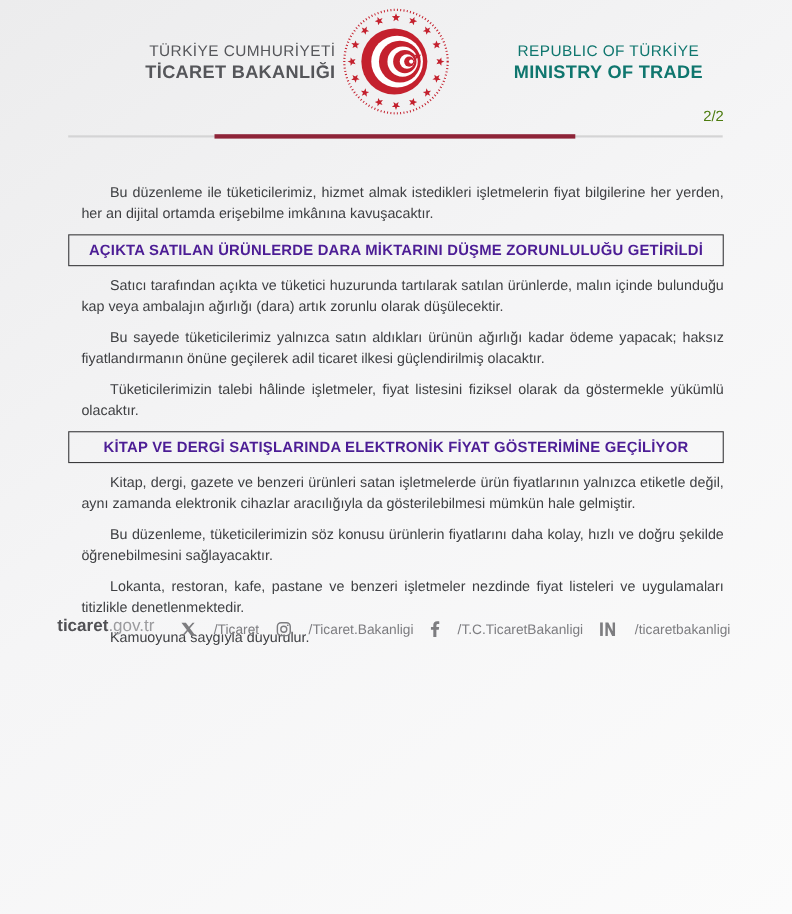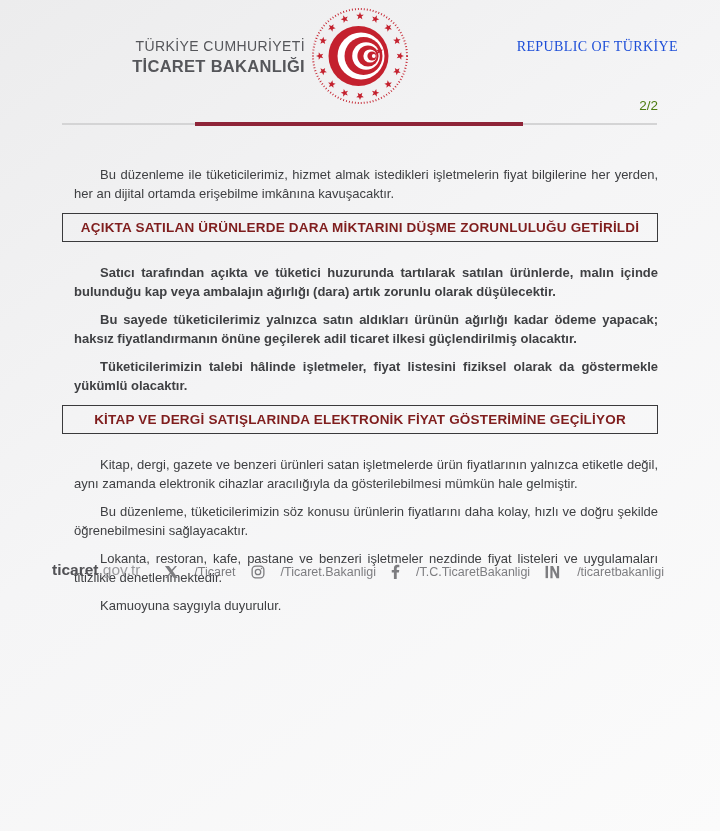--- a/index.html
+++ b/index.html
@@ -6,40 +6,40 @@
   body {
     width:720px; height:831px;
     font-family:"Liberation Sans", sans-serif;
     background:linear-gradient(145deg,#ececed 0%, #f5f5f6 45%, #fbfbfb 100%);
     overflow:hidden;
   }
   .page { position:relative; width:720px; height:595px; }
 
   
   .header-left  { position:absolute; top:37px; left:58px; width:247px; text-align:right; color:#55565a; }
-  .header-right { position:absolute; top:37px; left:428px; width:250px; text-align:right;  color:#1d4ed8;font-family:Liberation Serif, serif; }
+  .header-right { position:absolute; top:37px; left:428px; width:250px; text-align:center;  color:#0f766e; }
   .org-line1 { font-size:14px; letter-spacing:.4px; font-weight:400; line-height:19px; }
   .org-line2 { font-size:16.5px; letter-spacing:.3px; font-weight:700; line-height:21px; }
   .logo-wrap { position:absolute; left:310px; top:6px; width:100px; height:100px; }
   .page-indicator { position:absolute; top:98px; right:62px; font-size:13.5px; color:#4d7c0f; }
 
   .divider { position:absolute; top:123px; left:62px; width:595px; height:2px; background:#d4d4d5; }
   .divider-red { position:absolute; top:-1px; left:22.4%; width:55%; height:4px; background:#8e2438; }
 
   
   .content { position:absolute; top:166px; left:62px; width:596px; color:#3f4043; }
   .content p {
     margin:0 0 10px 12px; font-size:13px; line-height:18.5px;
     text-align:justify; text-indent:26px;
   }
-  .content p.bold { font-weight:700; }
+  .content p.bold { font-weight:400; }
   .heading-box {
-    border:1.5px solid #3a3a3c; margin:5px 0 22px 0; padding:4px 12px;
+    border:1.5px solid #3a3a3c; margin:5px 0 9px 0; padding:4px 12px;
     text-align:center; font-size:13.5px; font-weight:700; line-height:19px;
-    color:#7f1d1d; letter-spacing:.2px;
+    color:#4c1d95; letter-spacing:.2px;
   }
 
   
   .footer {
     position:absolute; left:52px; right:56px; bottom:16px;
     display:flex; justify-content:space-between; align-items:flex-end;
   }
   .site { font-size:15.5px; color:#9b9b9e; text-decoration:none; }
   .site .b { font-weight:700; color:#515155; }
   .socials { display:flex; align-items:center; gap:15px; }
@@ -87,20 +87,21 @@
         <circle cx="60" cy="50" r="6.6" fill="#ffffff"></circle>
         <circle cx="62" cy="50" r="4.6" fill="#c4212e"></circle>
         <circle cx="63.8" cy="50" r="1.9" fill="#ffffff"></circle>
         <use href="#tstar" transform="translate(69.5 45) scale(0.95)"></use>
       </g>
     </svg>
   </div>
 
   <div class="header-right">
     <div class="org-line1">REPUBLIC OF TÜRKİYE</div>
+    <div class="org-line2">MINISTRY OF TRADE</div>
   </div>
 
   <div class="page-indicator">2/2</div>
 
   <div class="divider">
     <div class="divider-red"></div>
   </div>
 
   <div class="content">
     <p>Bu düzenleme ile tüketicilerimiz, hizmet almak istedikleri işletmelerin fiyat bilgilerine her yerden, her an dijital ortamda erişebilme imkânına kavuşacaktır.</p>

